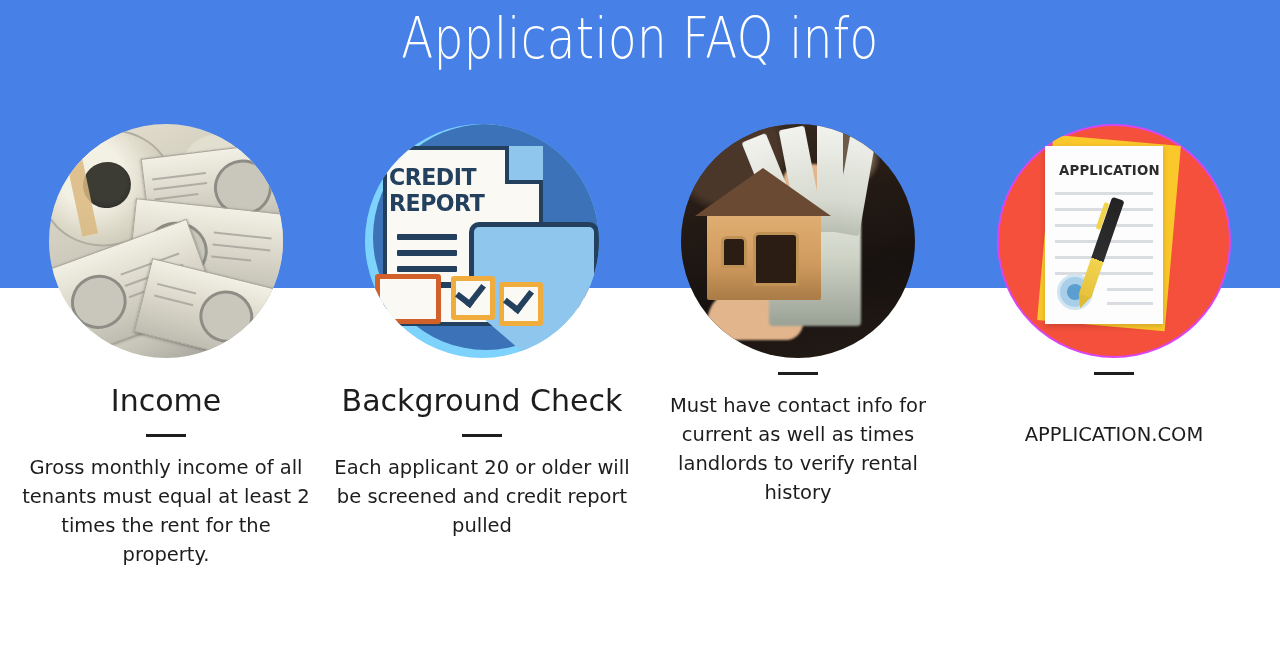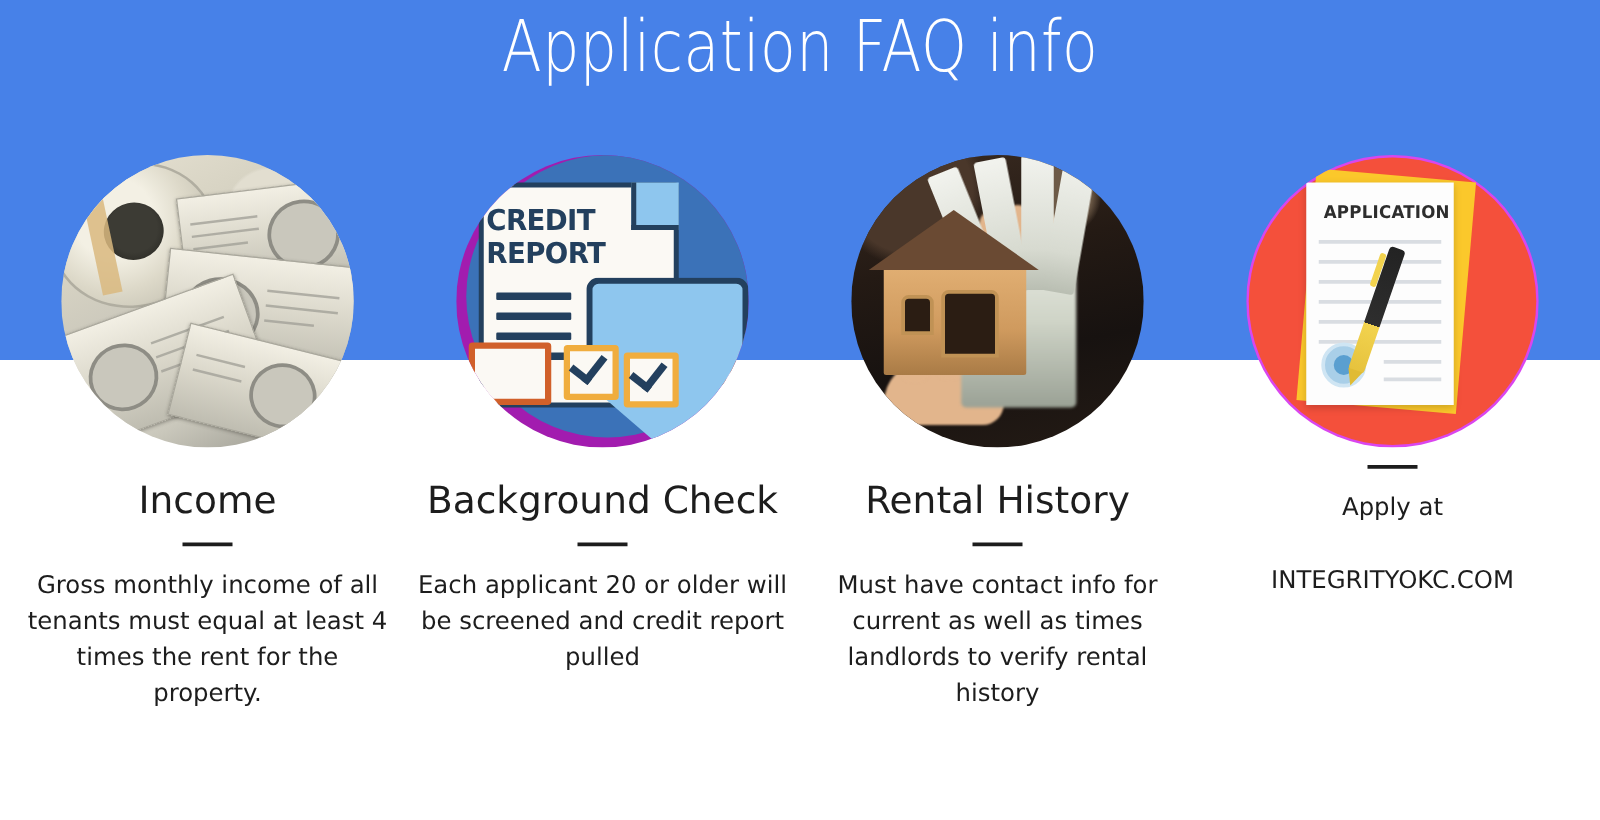--- a/index.html
+++ b/index.html
@@ -159,21 +159,21 @@
   .band {
     position: absolute;
     background: #d9b97f;
     opacity: .85;
   }
 
   
   .art-credit {
     position: absolute;
     inset: 0;
-    background: #a21caf;
+    background: #7dd3fc;
   }
   .art-credit .disc {
     position: absolute;
     left: 8px; top: 0;
     width: 226px; height: 226px;
     border-radius: 50%;
     background: #3b72b8;
   }
   .doc-sheet {
     position: absolute;
@@ -491,21 +491,21 @@
             <div class="stripe" style="left:10px;top:22px;width:40px;"></div>
             <div class="stripe" style="left:10px;top:34px;width:40px;"></div>
           </div>
         </div>
       </div>
 
       <div class="col-heading">Income</div>
 
       <div class="divider"></div>
 
-      <div class="col-body">Gross monthly income of all tenants must equal at least 4 times the rent for the property.</div>
+      <div class="col-body">Gross monthly income of all tenants must equal at least 2 times the rent for the property.</div>
     </div>
 
     <div class="column">
 
       <div class="circle-wrap">
         <div class="art-credit">
           <div class="disc"></div>
 
           <div class="shield"></div>
 
@@ -567,21 +567,20 @@
           <div class="house-body"></div>
           <div class="house-roof"></div>
           <div class="house-win" style="left:40px;top:112px;width:20px;height:26px;"></div>
           <div class="house-win" style="left:72px;top:108px;width:40px;height:48px;"></div>
           <div class="hand" style="left:26px;top:164px;width:96px;height:52px;border-radius:46px 46px 22px 22px;"></div>
           <div class="hand" style="left:38px;top:160px;width:26px;height:22px;border-radius:12px;"></div>
           <div class="hand" style="left:66px;top:158px;width:26px;height:22px;border-radius:12px;"></div>
         </div>
       </div>
 
-      <div class="col-heading">Rental History</div>
 
       <div class="divider"></div>
 
       <div class="col-body">Must have contact info for current as well as times landlords to verify rental history</div>
     </div>
 
     <div class="column">
 
       <div class="circle-wrap">
         <div class="art-app">
@@ -601,20 +600,19 @@
           </div>
           <div class="pen"></div>
           <div class="pen-clip"></div>
         </div>
       </div>
 
 
       <div class="divider"></div>
 
       <div class="col-body">
-        <div>Apply at</div>
         <span class="line-gap"></span>
-        <div>INTEGRITYOKC.COM</div>
+        <div>APPLICATION.COM</div>
       </div>
     </div>
 
   </div>
 </div>
 
 </body></html>

